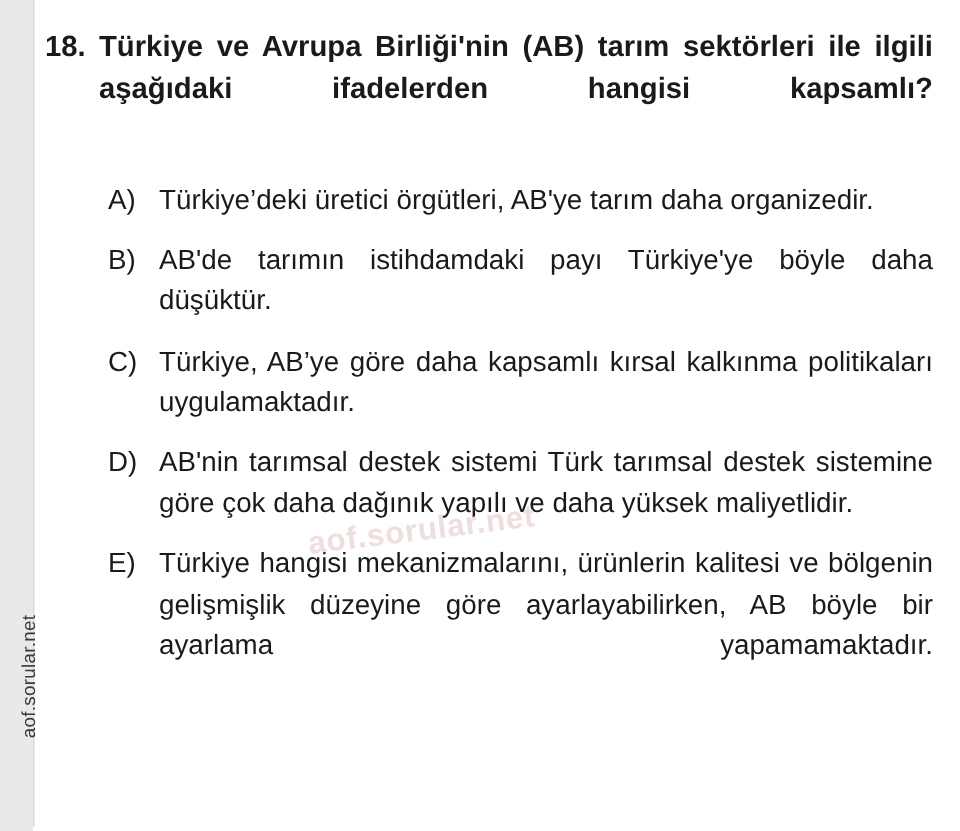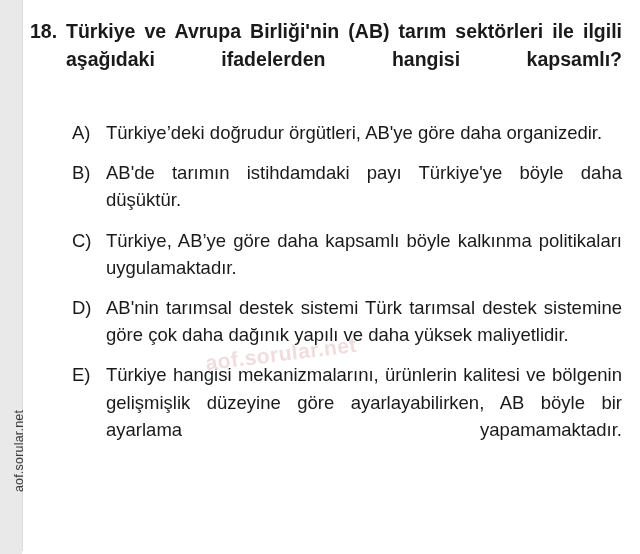--- a/index.html
+++ b/index.html
@@ -146,31 +146,31 @@
 
     <div class="question">
       <div class="q-number">18.</div>
       <div class="q-text">Türkiye ve Avrupa Birliği'nin (AB) tarım sektörleri ile ilgili aşağıdaki ifadelerden hangisi kapsamlı?</div>
     </div>
 
     <div class="options">
 
       <div class="option">
         <div class="opt-letter">A)</div>
-        <div class="opt-text last-nojustify">Türkiye’deki doğrudur örgütleri, AB'ye göre daha organizedir.</div>
+        <div class="opt-text last-nojustify">Türkiye’deki üretici örgütleri, AB'ye tarım daha organizedir.</div>
       </div>
 
       <div class="option">
         <div class="opt-letter">B)</div>
         <div class="opt-text last-nojustify">AB'de tarımın istihdamdaki payı Türkiye'ye böyle daha düşüktür.</div>
       </div>
 
       <div class="option">
         <div class="opt-letter">C)</div>
-        <div class="opt-text last-nojustify">Türkiye, AB’ye göre daha kapsamlı böyle kalkınma politikaları uygulamaktadır.</div>
+        <div class="opt-text last-nojustify">Türkiye, AB’ye göre daha kapsamlı kırsal kalkınma politikaları uygulamaktadır.</div>
       </div>
 
       <div class="option">
         <div class="opt-letter">D)</div>
         <div class="opt-text last-nojustify">AB'nin tarımsal destek sistemi Türk tarımsal destek sistemine göre çok daha dağınık yapılı ve daha yüksek maliyetlidir.</div>
       </div>
 
       <div class="option">
         <div class="opt-letter">E)</div>
         <div class="opt-text">Türkiye hangisi mekanizmalarını, ürünlerin kalitesi ve bölgenin gelişmişlik düzeyine göre ayarlayabilirken, AB böyle bir ayarlama yapamamaktadır.</div>

